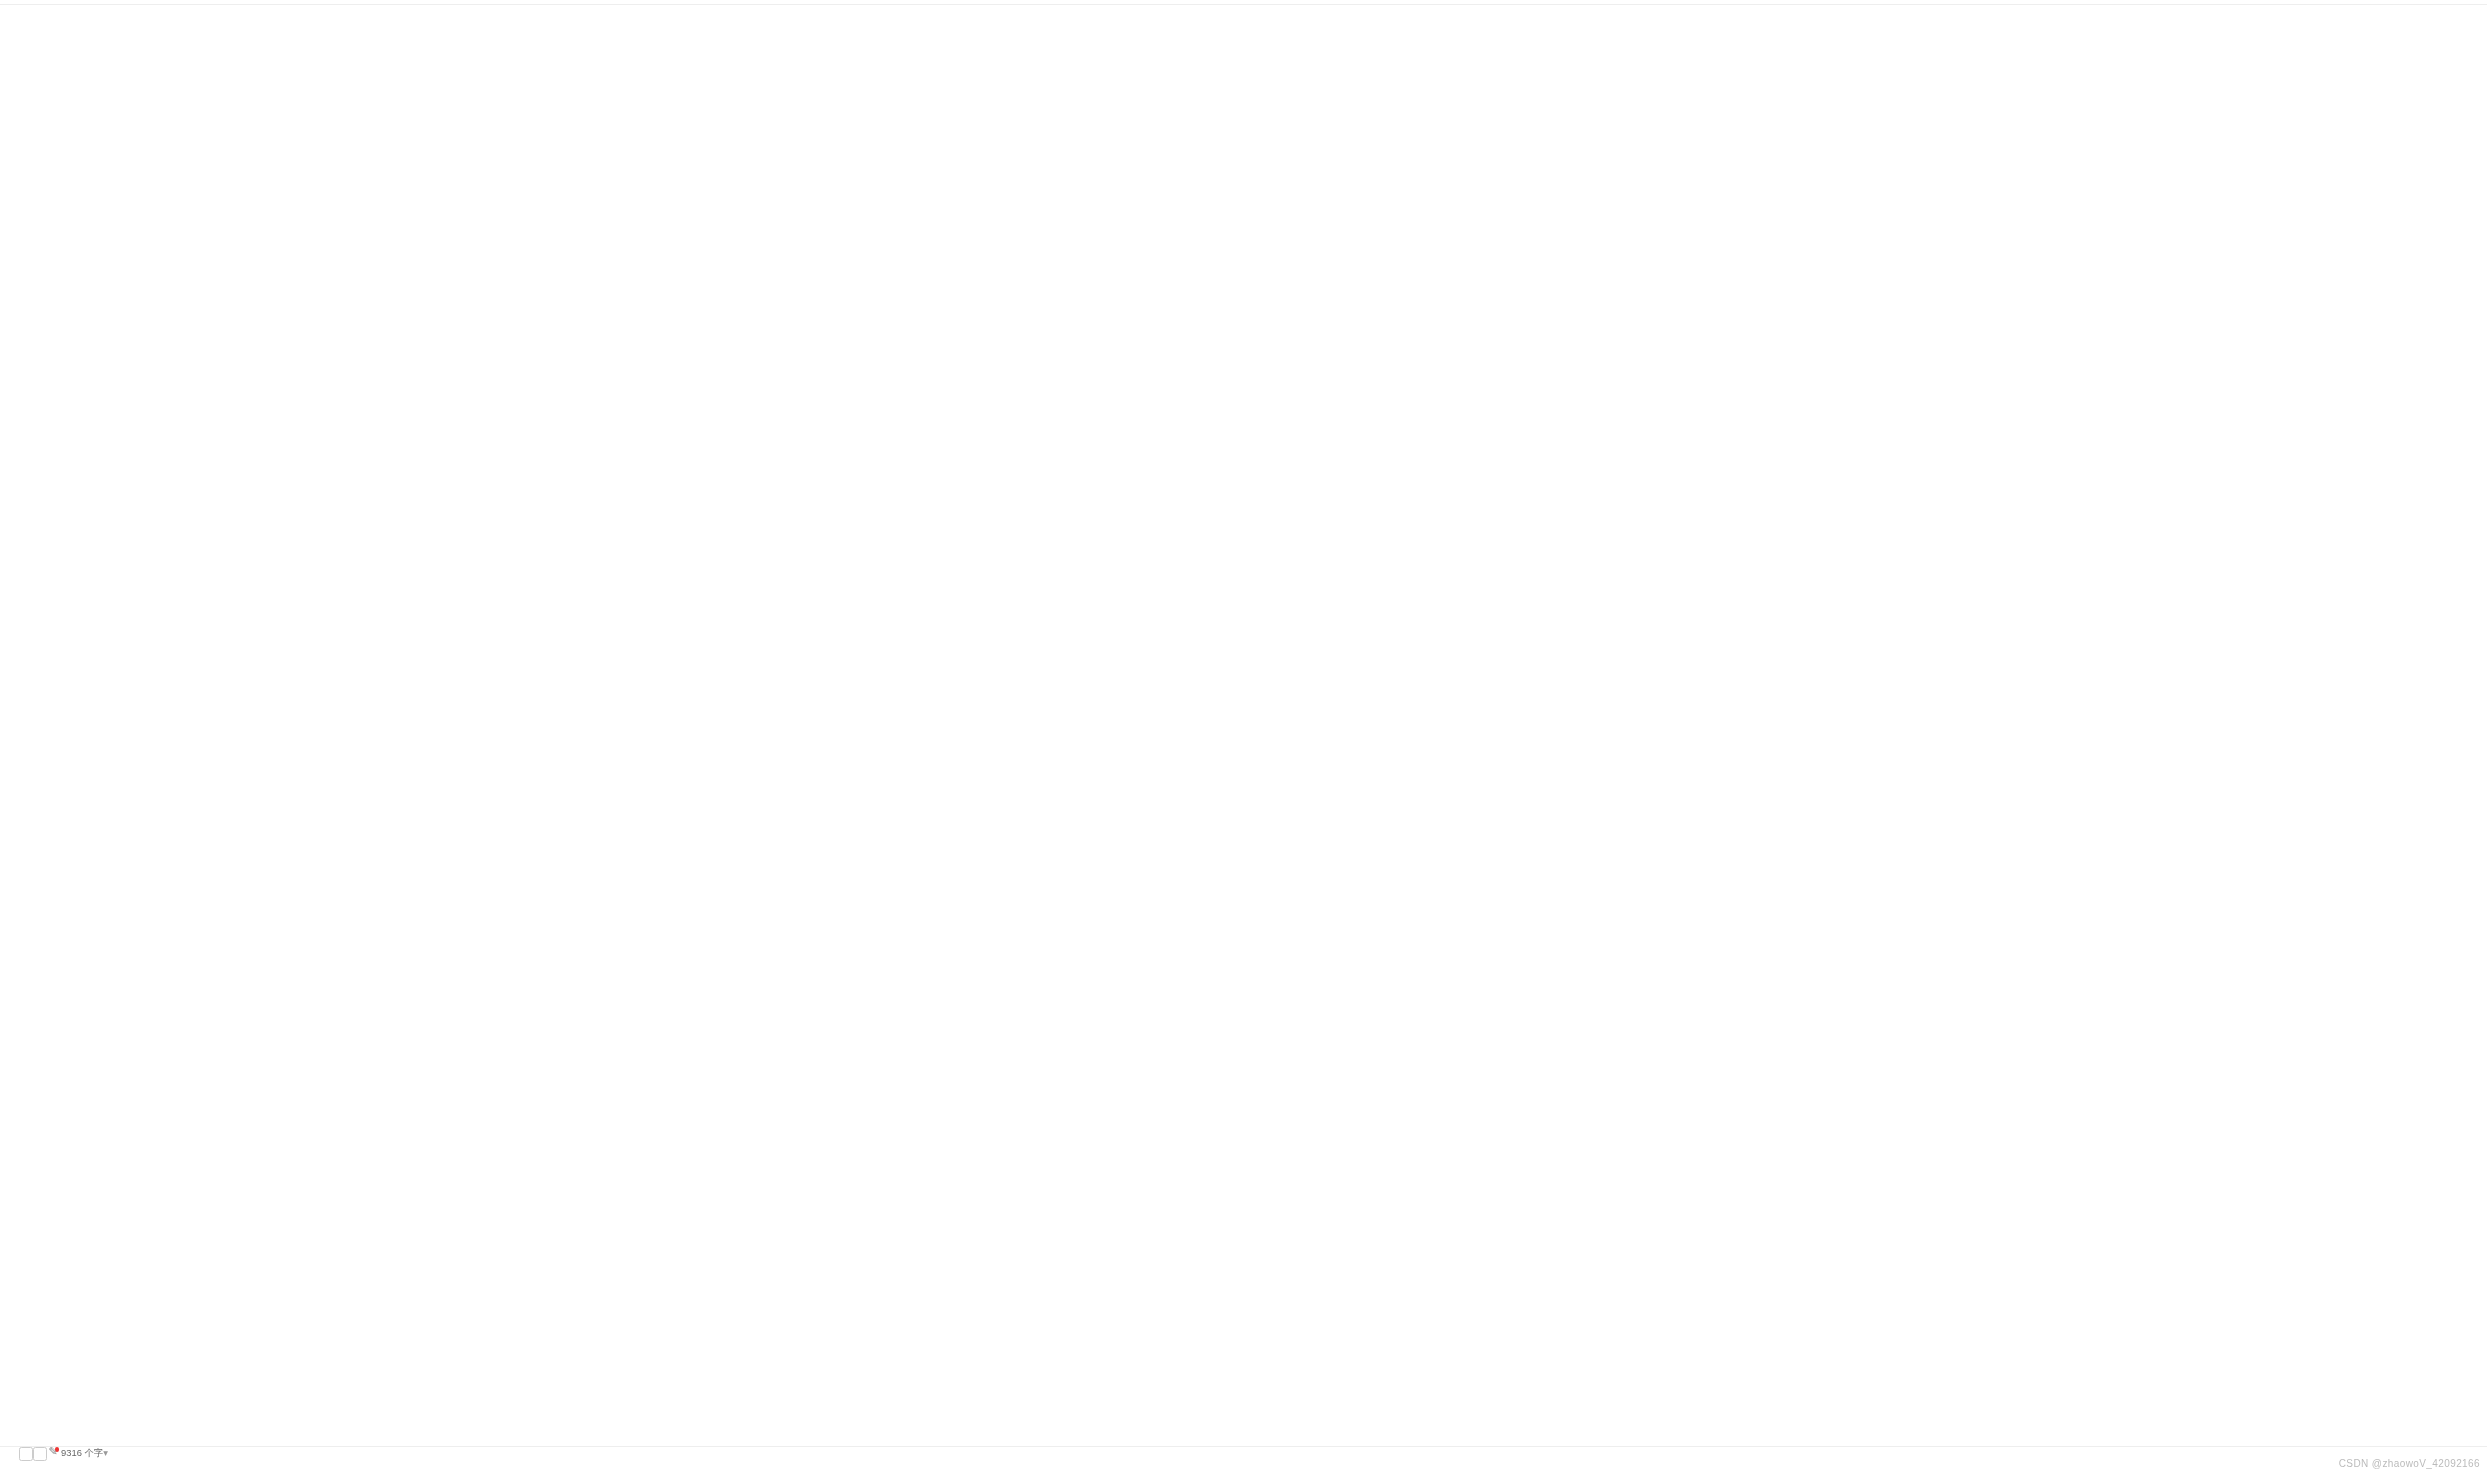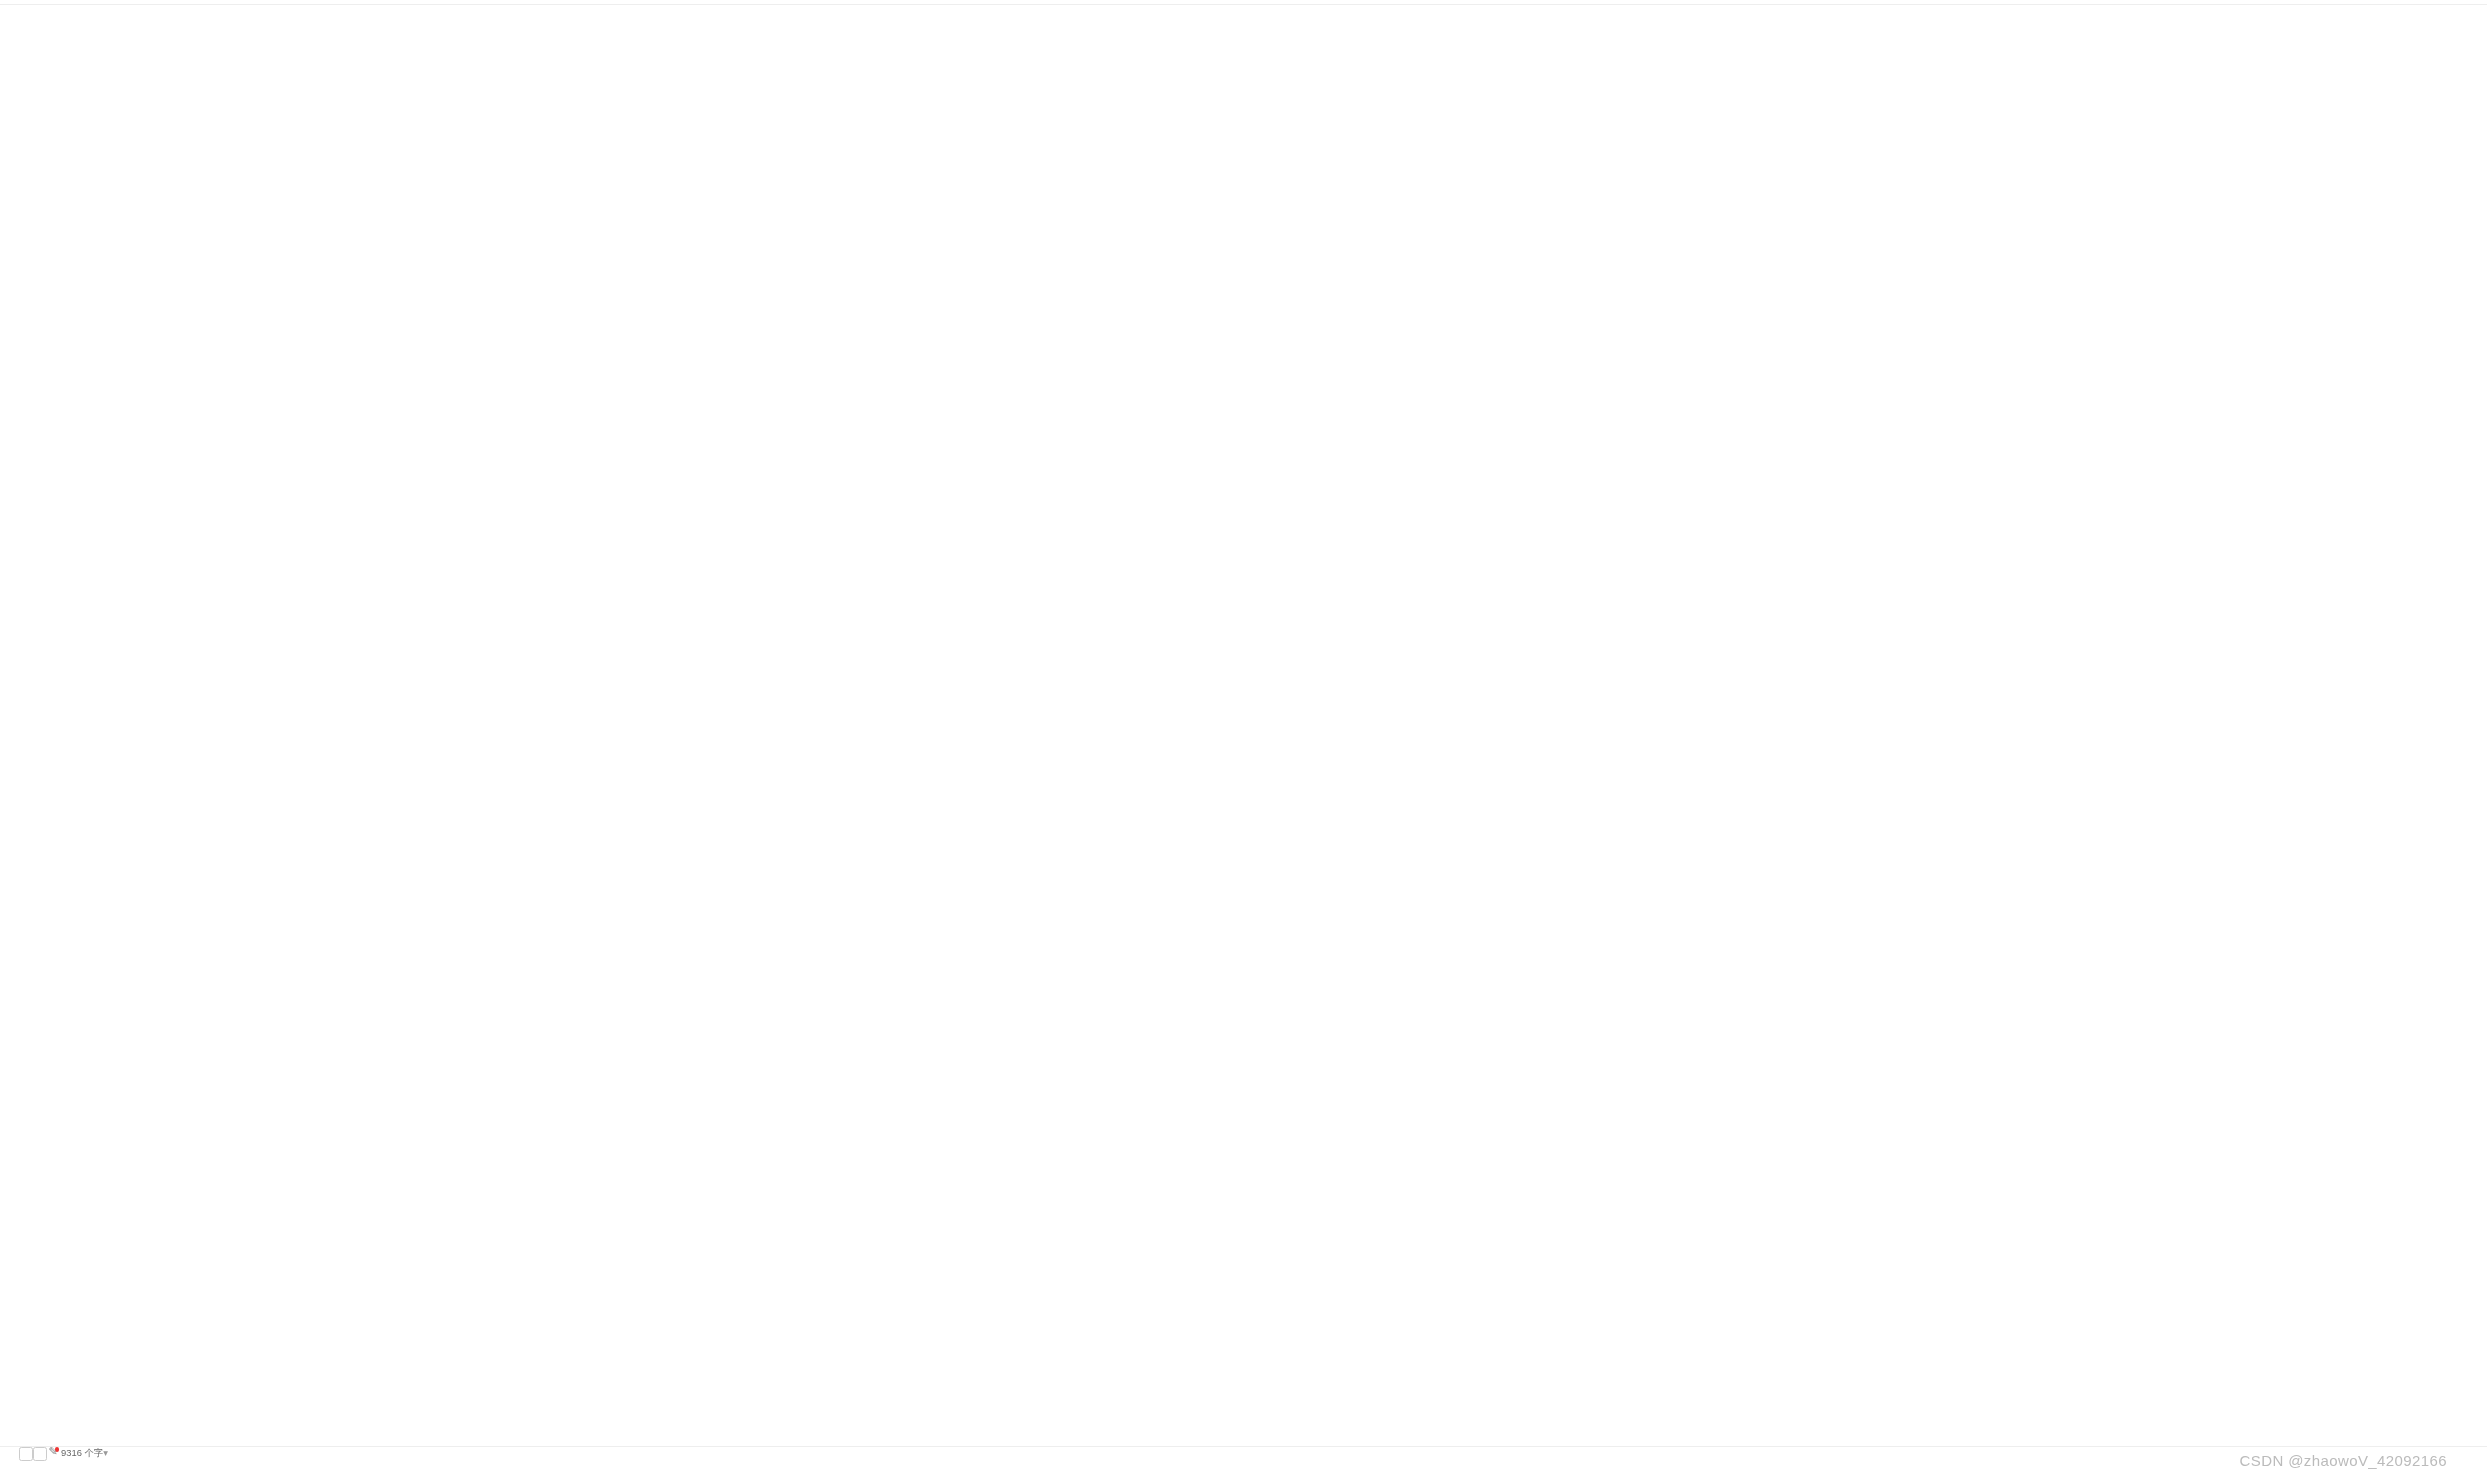--- a/index.html
+++ b/index.html
@@ -18,21 +18,21 @@
   .tri { display:inline-block; width:11px; text-align:center; color:#666; font-size:7.8px; } .pad1 { padding-left:36px; }
   .pad2 { padding-left:55px; } .pad3 { padding-left:75px; }
 
   .doc-area { position:absolute; left:267px; right:0; top:4.7px; bottom:31px; overflow:auto; }
 
   .statusbar { position:fixed; left:0; right:0; bottom:0; height:31px; background:#fff; border-top:0.8px solid #eee; display:flex; align-items:flex-start; padding:0 19px; color:#666; font-size:9.4px; }
   .statusbar .ico { width:14px; height:14px; border:0.8px solid #ccc; border-radius:2.4px; }
   .statusbar .ico.pin { border:none; position:relative; }
   .statusbar .ico.pin::after{ content:"✎"; color:#888; position:absolute; top:-1.6px; left:1.6px; font-size:11px; }
   .statusbar .ico.pin::before{ content:""; position:absolute; width:4.7px; height:4.7px; border-radius:50%; background:#e33; left:7.8px; top:0; }
-  .watermark { position:fixed; right:40px; bottom:7.8px; color:#bbb; font-size:15px; letter-spacing:0.4px; }
+  .watermark { position:fixed; right:7px; bottom:7.8px; color:#bbb; font-size:10px; letter-spacing:0.4px; }
 </style>
 </head>
 <body>
 
 <div class="toolbar-strip"></div>
 
 <div class="outline-panel">
   <div class="outline-header">
     <span>大纲</span>
     <span class="close">✕</span>

